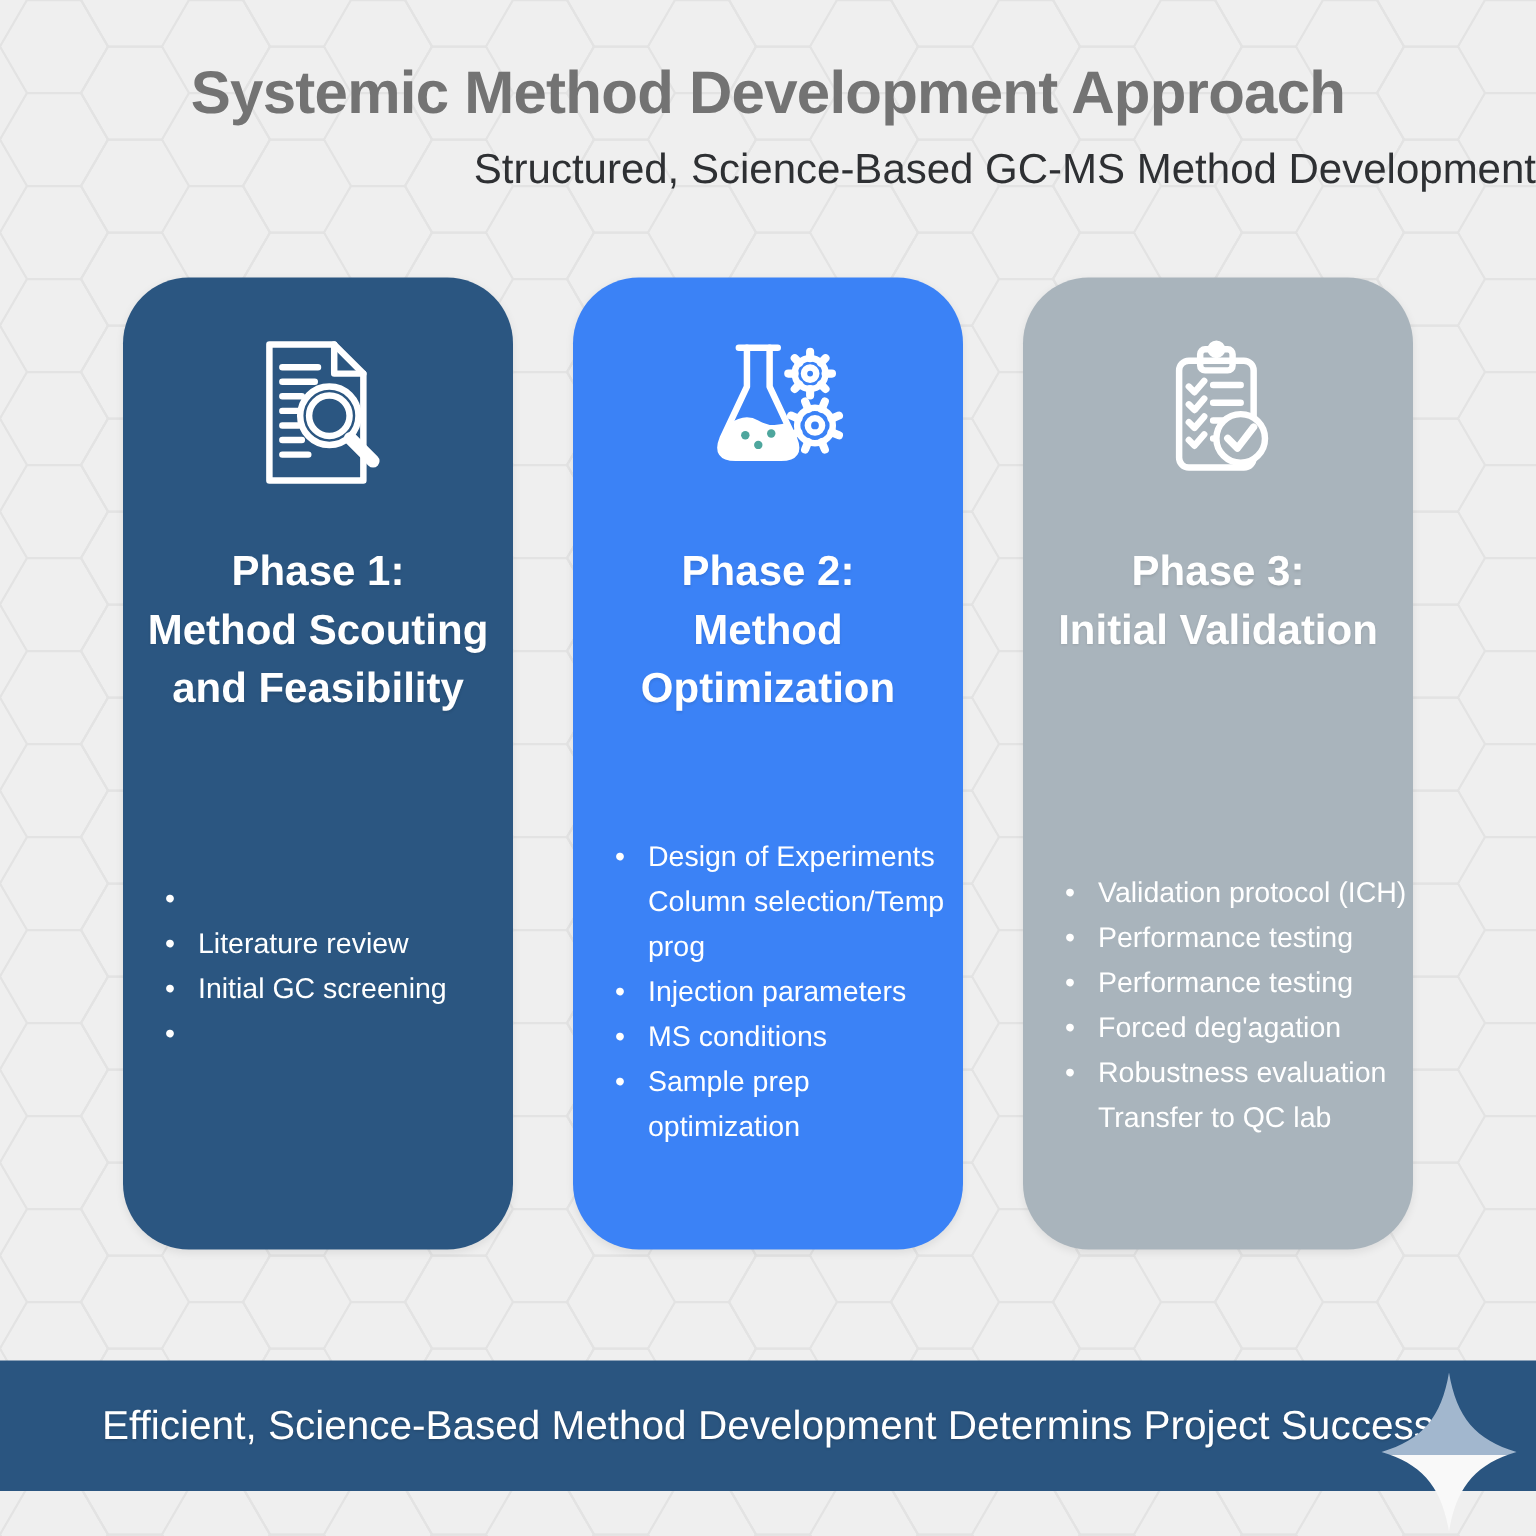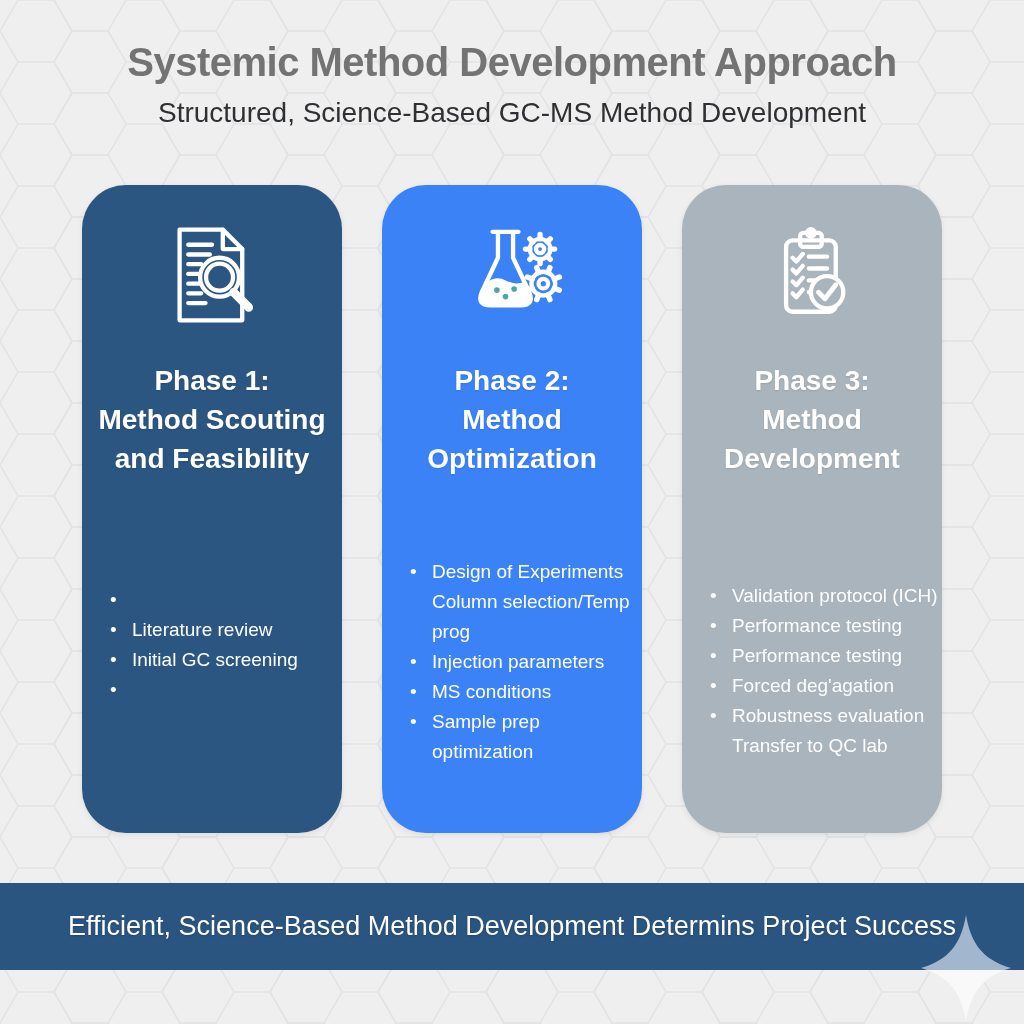--- a/index.html
+++ b/index.html
@@ -2,40 +2,40 @@
 <html><head>
 <meta charset="utf-8">
 <style>
   html,body{margin:0;padding:0;}
   body{width:1024px;height:1024px;overflow:hidden;font-family:"Liberation Sans",sans-serif;}
   .canvas{position:relative;width:1024px;height:1024px;background:#efefef;overflow:hidden;}
   .hexbg{position:absolute;left:0;top:0;z-index:0;pointer-events:none;}
 
   .header{position:absolute;top:40px;left:0;width:1024px;text-align:center;z-index:2;}
   .title{font-size:40px;font-weight:700;color:#737373;letter-spacing:-0.5px;margin:0;}
-  .subtitle{font-size:28px;font-weight:400;color:#2e3033;margin:12px 0 0 0;}
+  .subtitle{font-size:28px;font-weight:400;color:#2e3033;margin:12px 0 0 0;text-align:right;}
 
   .card{position:absolute;top:185px;width:260px;height:648px;border-radius:44px;color:#fff;z-index:1;box-shadow:0 2px 6px rgba(0,0,0,0.08);}
   .card-1{left:82px;}
   .card-2{left:382px;}
   .card-3{left:682px;}
 
   .card-icon{position:absolute;top:36px;left:50%;transform:translateX(-50%);}
 
   .card-title{position:absolute;top:176px;left:0;right:0;text-align:center;font-size:28px;font-weight:700;line-height:39px;white-space:pre-line;text-shadow:0 1px 2px rgba(0,0,0,0.10);}
 
   .card-list{position:absolute;left:28px;width:232px;margin:0;padding:0;list-style:none;font-size:19px;line-height:30px;font-weight:400;}
   .card-1 .card-list{top:400px;}
   .card-2 .card-list{top:372px;}
   .card-3 .card-list{top:396px;}
   .card-list li{display:flex;align-items:flex-start;}
   .card-list .dot{flex:none;width:22px;font-size:19px;}
   .card-list .li-text{flex:none;width:208px;}
 
-  .footer-band{position:absolute;left:0;top:883px;width:1024px;height:87px;display:flex;align-items:center;justify-content:center;z-index:1;}
+  .footer-band{position:absolute;left:0;top:907px;width:1024px;height:87px;display:flex;align-items:center;justify-content:center;z-index:1;}
   .footer-text{color:#ffffff;font-size:27px;font-weight:400;text-shadow:0 1px 2px rgba(0,0,0,0.18);}
 
   .sparkle{position:absolute;left:916px;top:913px;z-index:3;pointer-events:none;}
 </style>
 </head>
 <body>
 
 <div class="canvas">
 
   <svg class="hexbg" width="1024" height="1024" aria-hidden="true">
@@ -138,21 +138,21 @@
         <path d="M32,34 l3.5,3.5 l6,-7"></path>
         <path d="M32,45 l3.5,3.5 l6,-7"></path>
         <path d="M32,56 l3.5,3.5 l6,-7"></path>
         <path d="M32,67 l3.5,3.5 l6,-7"></path>
         <path d="M47,33 H64 M47,44 H64 M47,55 H60 M47,66 H52"></path>
       </g>
       <circle cx="64" cy="66" r="15" fill="#a9b4bc" stroke="#ffffff" stroke-width="4"></circle>
       <path d="M56,66 L62,72 L72,59" fill="none" stroke="#ffffff" stroke-width="4.5" stroke-linecap="round" stroke-linejoin="round"></path>
     </svg>
     <div class="card-title">Phase 3:
-Method Development</div>
+Initial Validation</div>
     <ul class="card-list">
         <li>
           <span class="dot">•</span>
           <span class="li-text">Validation protocol (ICH)</span>
         </li>
         <li>
           <span class="dot">•</span>
           <span class="li-text">Performance testing</span>
         </li>
         <li>

